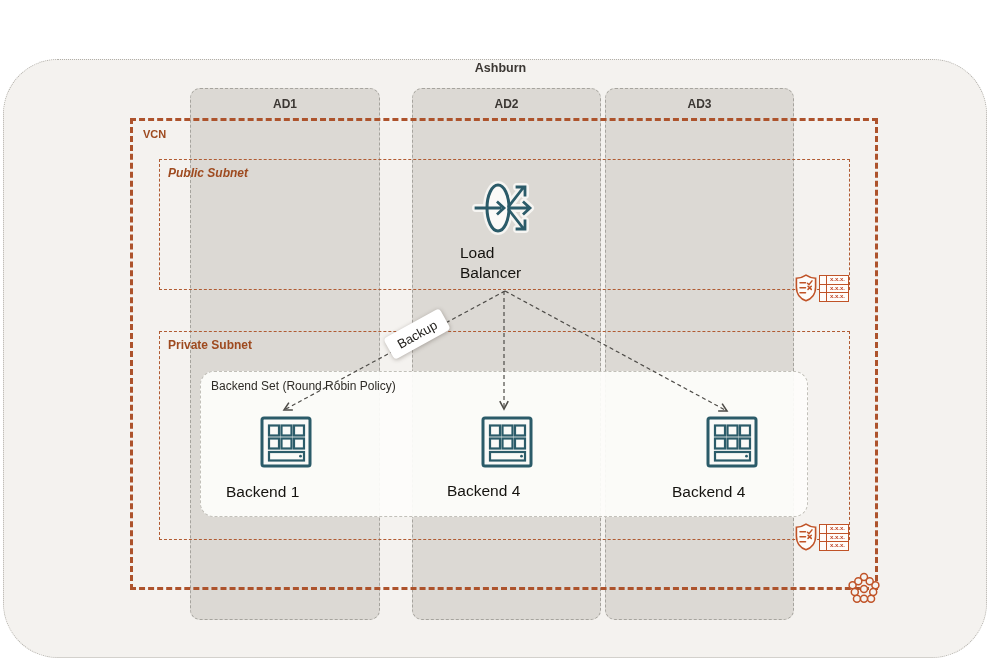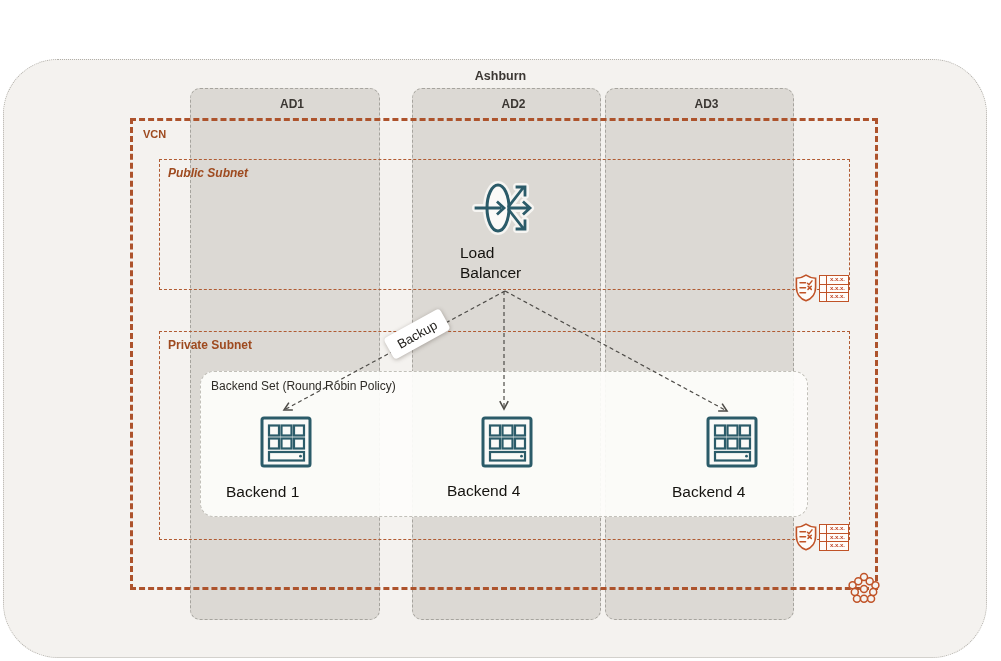--- a/index.html
+++ b/index.html
@@ -9,33 +9,33 @@
   }
   .abs { position:absolute; }
 
   
   .region {
     left:3px; top:59px; width:984px; height:599px;
     background:#f4f2ef; border:1.5px dotted #b1afa9; border-radius:55px;
     box-sizing:border-box;
   }
   .region-label {
-    left:0; right:0; top:69px; text-align:center;
+    left:0; right:0; top:61px; text-align:center;
     font-size:12.5px; font-weight:bold; color:#3b3733;
   }
 
   
   .ad-col {
     top:88px; height:532px; width:190px;
     background:#dcd9d4; border:1px dashed #a6a49e; border-radius:10px;
     box-sizing:border-box;
   }
   .ad-label {
     width:100%; text-align:center; padding-top:8px;
-    font-size:12px; font-weight:bold; color:#3b3733;padding-left:7px;
+    font-size:12px; font-weight:bold; color:#3b3733;
   }
 
   
   .vcn {
     left:130px; top:118px; width:748px; height:472px;
     border:3px dashed #ad532c; box-sizing:border-box;
   }
   .vcn-label {
     left:10px; top:7px; font-size:11px; font-weight:bold; color:#9e4a1f;
   }

